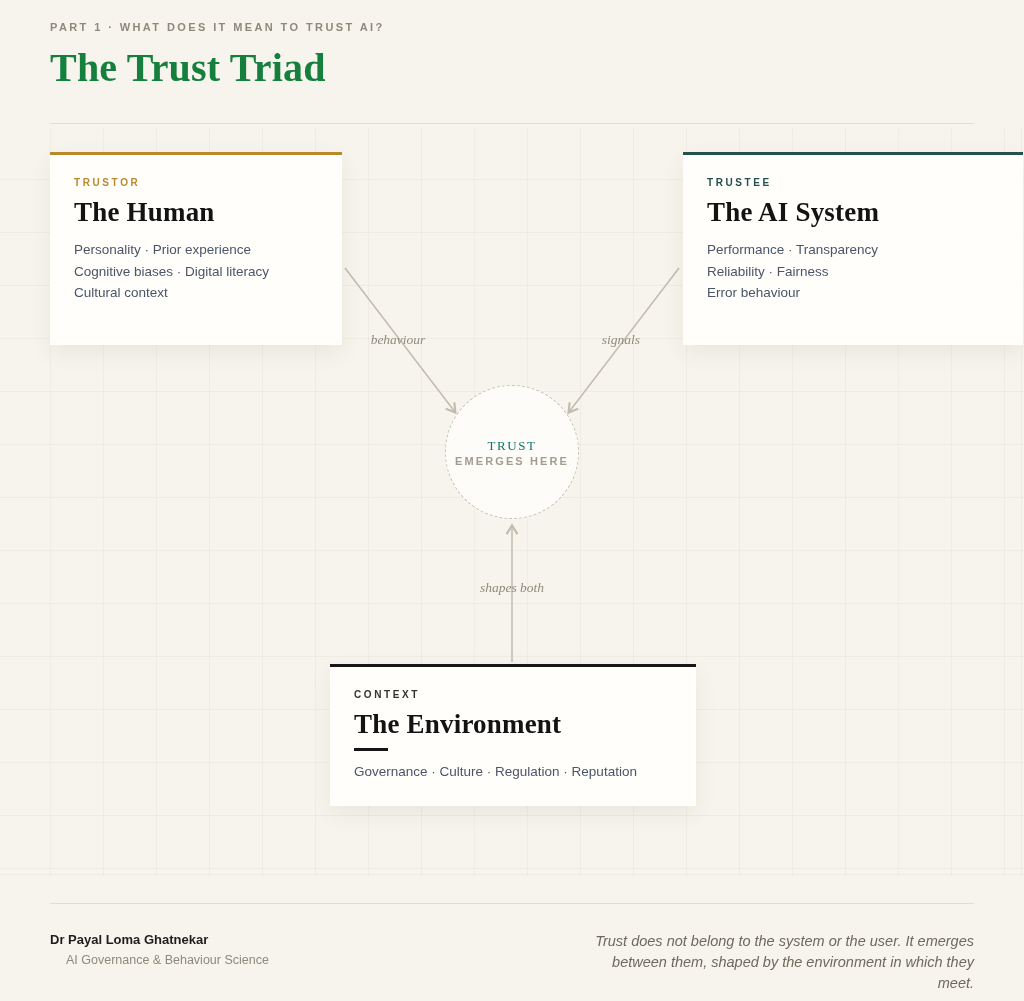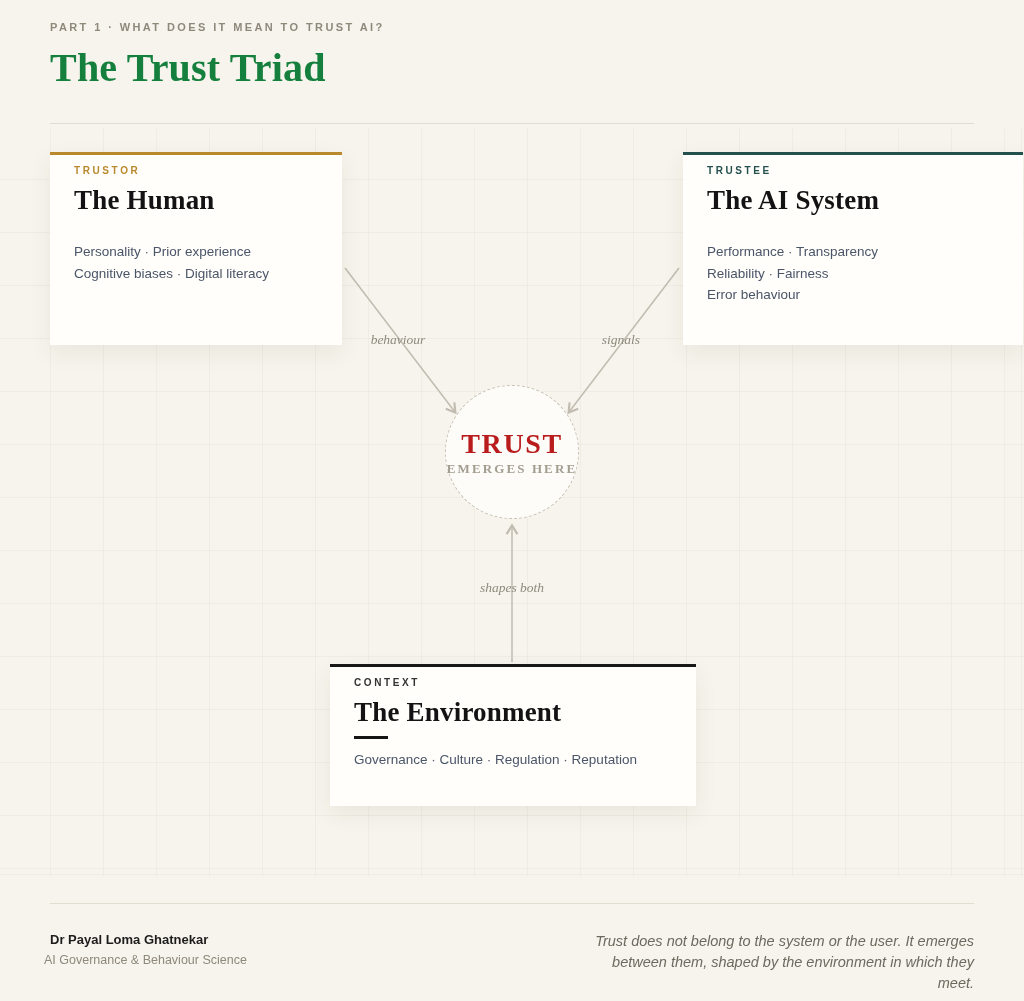--- a/index.html
+++ b/index.html
@@ -26,66 +26,66 @@
     background-image:
       repeating-linear-gradient(to right, rgba(90,75,40,0.045) 0 1px, transparent 1px 53px),
       repeating-linear-gradient(to bottom, rgba(90,75,40,0.045) 0 1px, transparent 1px 53px);
     background-position:-3px -2px;
   }
   .arrow-layer{position:absolute;left:0;top:0;width:1024px;height:748px;pointer-events:none;}
 
   .card{
     position:absolute;background:#fffefb;border-top:3px solid #000;
     box-shadow:0 8px 22px rgba(60,50,20,0.07);
-    padding:8px 24px;box-sizing:border-box;
+    padding:20px 24px;box-sizing:border-box;
   }
   .card-human{left:50px;top:24px;width:292px;height:193px;}
   .card-ai{left:683px;top:24px;width:340px;height:193px;}
   .card-env{left:330px;top:536px;width:366px;height:142px;}
   .card-tag{
     font-size:10px;font-weight:700;letter-spacing:2.6px;color:#333;
     margin-top:2px;
   }
   .card-title{
     font-family:"Liberation Serif","DejaVu Serif",serif;
     font-size:27px;font-weight:700;color:#131313;margin-top:9px;letter-spacing:.2px;
   }
-  .card-lines{margin-top:25px;font-size:13.5px;color:#4a5568;line-height:21.5px;}
+  .card-lines{margin-top:11px;font-size:13.5px;color:#4a5568;line-height:21.5px;}
   .title-underline{width:34px;height:3px;background:#151515;margin-top:8px;}
   .card-env .card-lines{margin-top:10px;}
 
   .trust-circle{
     position:absolute;left:445px;top:257px;width:134px;height:134px;
     border:1.5px dashed #c9c3b5;border-radius:50%;background:#fdfcf8;
     display:flex;flex-direction:column;align-items:center;justify-content:center;
     box-sizing:border-box;
   }
   .trust-word{
     font-family:"Liberation Serif","DejaVu Serif",serif;
-    font-size:28px;font-weight:700;letter-spacing:1.6px;color:#b91c1c;
+    font-size:13px;font-weight:400;letter-spacing:1.6px;color:#0f766e;
   }
   .trust-sub{
-    margin-top:1px;font-size:13px;font-weight:700;letter-spacing:2.1px;color:#a39d90;font-family:Liberation Serif, serif;
+    margin-top:1px;font-size:11px;font-weight:700;letter-spacing:2.1px;color:#a39d90;
   }
 
   .edge-label{
     position:absolute;transform:translate(-50%,-50%);
     font-family:"Liberation Serif","DejaVu Serif",serif;
     font-style:italic;font-size:13.5px;color:#8f8a7d;white-space:nowrap;
   }
   .label-perceives{left:398px;top:212px;}
   .label-signals{left:621px;top:212px;}
   .label-shapes{left:512px;top:460px;}
 
   .footer-author{
     position:absolute;left:50px;top:932px;
     font-size:13px;font-weight:700;color:#1d1d1d;
   }
   .footer-role{
-    position:absolute;left:44px;top:953px;
+    position:absolute;left:66px;top:953px;
     font-size:12.5px;color:#8f897c;
   }
   .footer-quote{
     position:absolute;right:50px;top:931px;width:392px;
     font-family:Liberation Sans, sans-serif;
     font-style:italic;font-size:14.5px;line-height:21px;color:#6e695e;
     text-align:right;
   }
 </style>
 </head>
@@ -109,20 +109,21 @@
       <line x1="679" y1="140" x2="569" y2="284" stroke="#c2bcb0" stroke-width="1.5" marker-end="url(#arrowhead)"></line>
       <line x1="512" y1="534" x2="512" y2="398" stroke="#c2bcb0" stroke-width="1.5" marker-end="url(#arrowhead)"></line>
     </svg>
 
     <div class="card card-human" style="border-top-color: rgb(185, 137, 46);">
       <div class="card-tag" style="color: rgb(185, 137, 46);">TRUSTOR</div>
       <div class="card-title">The Human</div>
       <div class="card-lines">
         <div>Personality · Prior experience</div>
         <div>Cognitive biases · Digital literacy</div>
+        <div>Cultural context</div>
       </div>
     </div>
 
     <div class="card card-ai" style="border-top-color: rgb(36, 80, 78);">
       <div class="card-tag" style="color: rgb(36, 80, 78);">TRUSTEE</div>
       <div class="card-title">The AI System</div>
       <div class="card-lines">
         <div>Performance · Transparency</div>
         <div>Reliability · Fairness</div>
         <div>Error behaviour</div>

